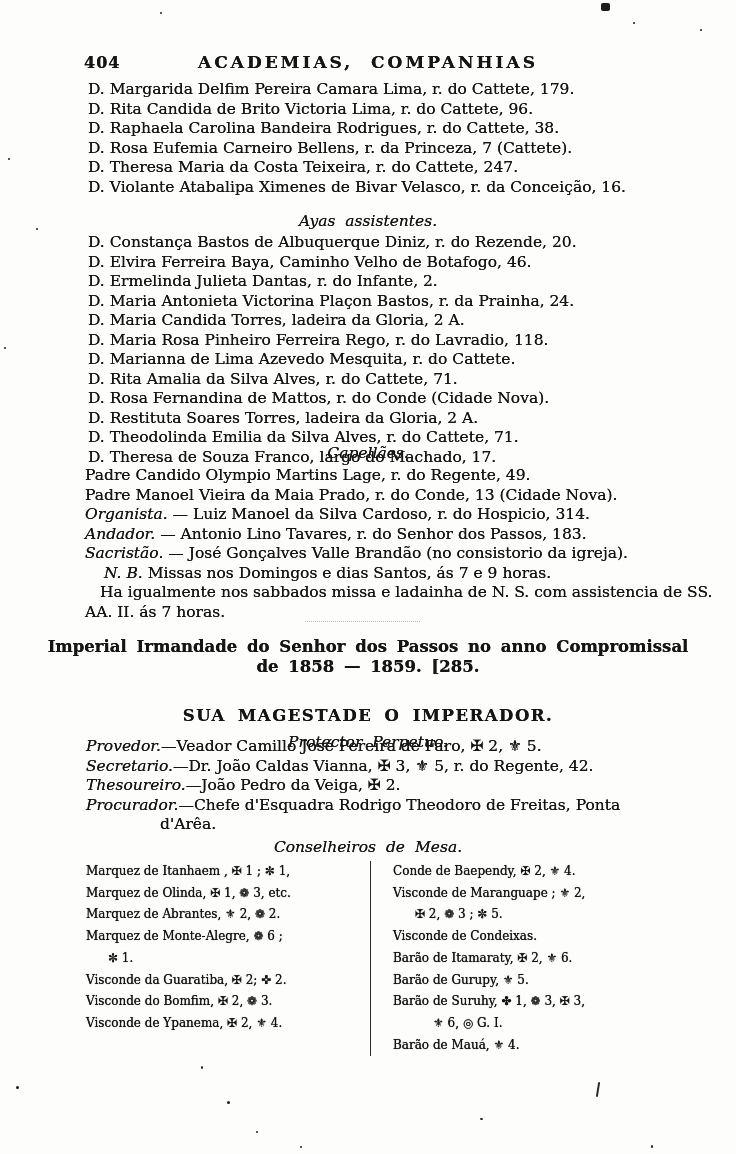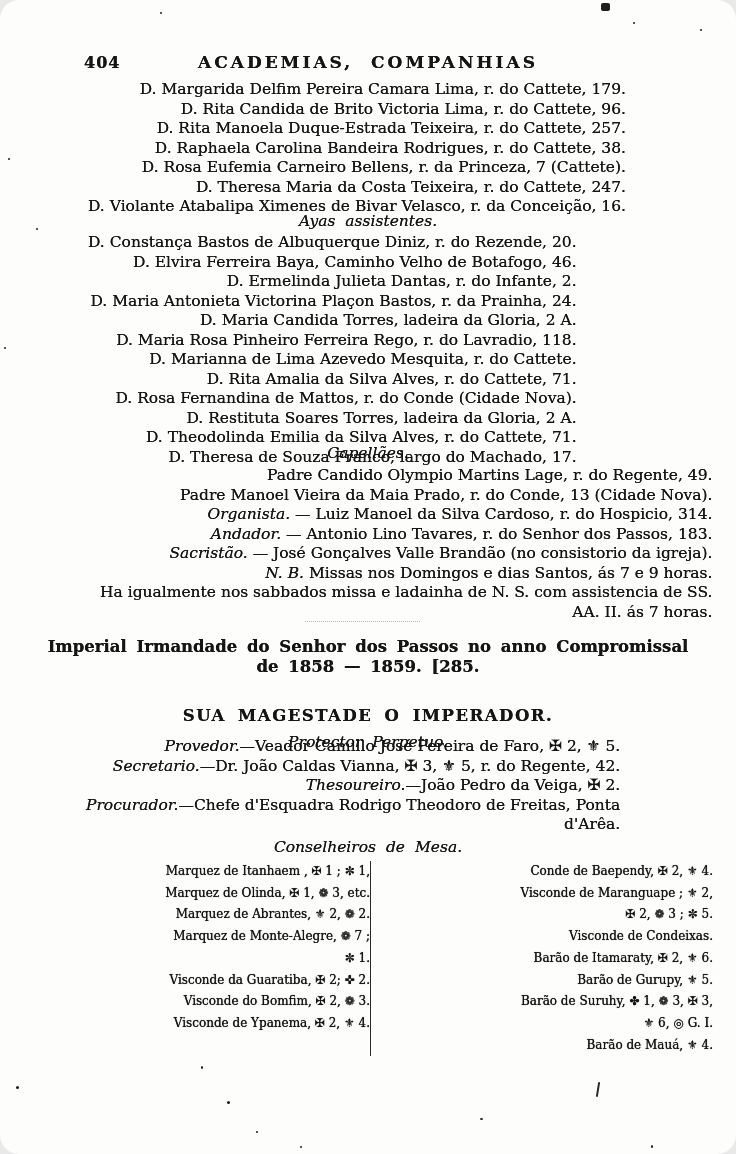--- a/index.html
+++ b/index.html
@@ -5,25 +5,24 @@
 <style>
   html,body{margin:0;padding:0;background:#e9e9e9;}
   .page{
     position:relative;
     width:736px;height:1154px;
     background:#fdfdfc;
     overflow:hidden;
     font-family:"DejaVu Serif","Liberation Serif",serif;
     color:#151515;
     text-shadow:0 0 .45px #222;
-    border-radius:19px;
   }
   .abs{position:absolute;}
   .center{position:absolute;left:0;right:0;text-align:center;}
-  .line{font-size:15.5px;line-height:19.5px;white-space:nowrap;text-align:right;}
+  .line{font-size:15.5px;line-height:19.5px;white-space:nowrap;}
   .it{font-style:italic;}
   .pageno{font-size:16px;font-weight:bold;letter-spacing:1px;}
   .running-head{font-size:17px;font-weight:bold;letter-spacing:3px;word-spacing:9px;}
   .sec-heading{font-size:15.5px;font-style:italic;word-spacing:5px;}
   .title-big{font-size:16.5px;font-weight:bold;line-height:19.5px;word-spacing:4px;}
   .caps-heading{font-size:16.5px;font-weight:bold;letter-spacing:1.5px;word-spacing:5px;}
   .off-line .lead{font-style:italic;}
   .cols{display:flex;align-items:stretch;}
   .cols .line{font-size:12px;line-height:21.7px;text-shadow:0 0 .7px #111;}
   .col-left{width:284px;}
@@ -41,21 +40,20 @@
 <body>
 
 <div class="page">
 
   <div class="abs pageno" style="left:84px;top:53px;">404</div>
   <div class="center running-head" style="top:52px;">ACADEMIAS, COMPANHIAS</div>
 
   <div class="abs" style="left:88px;top:80px;">
     <div class="line">D. Margarida Delfim Pereira Camara Lima, r. do Cattete, 179.</div>
     <div class="line">D. Rita Candida de Brito Victoria Lima, r. do Cattete, 96.</div>
-    <div class="line">D. Rita Manoela Duque-Estrada Teixeira, r. do Cattete, 257.</div>
     <div class="line">D. Raphaela Carolina Bandeira Rodrigues, r. do Cattete, 38.</div>
     <div class="line">D. Rosa Eufemia Carneiro Bellens, r. da Princeza, 7 (Cattete).</div>
     <div class="line">D. Theresa Maria da Costa Teixeira, r. do Cattete, 247.</div>
     <div class="line">D. Violante Atabalipa Ximenes de Bivar Velasco, r. da Conceição, 16.</div>
   </div>
 
   <div class="center sec-heading" style="top:212px;">Ayas assistentes.</div>
   <div class="abs" style="left:88px;top:233px;">
     <div class="line">D. Constança Bastos de Albuquerque Diniz, r. do Rezende, 20.</div>
     <div class="line">D. Elvira Ferreira Baya, Caminho Velho de Botafogo, 46.</div>
@@ -99,21 +97,21 @@
     <div class="line off-line in3"><span>d'Arêa.</span></div>
   </div>
 
   <div class="center sec-heading" style="top:838px;">Conselheiros de Mesa.</div>
 
   <div class="abs cols" style="left:86px;top:861px;">
     <div class="col-left">
       <div class="line">Marquez de Itanhaem , ✠ 1 ; ✼ 1,</div>
       <div class="line">Marquez de Olinda, ✠ 1, ❁ 3, etc.</div>
       <div class="line">Marquez de Abrantes, ⚜ 2, ❁ 2.</div>
-      <div class="line">Marquez de Monte-Alegre, ❁ 7 ;</div>
+      <div class="line">Marquez de Monte-Alegre, ❁ 6 ;</div>
       <div class="line in1">✼ 1.</div>
       <div class="line">Visconde da Guaratiba, ✠ 2; ✜ 2.</div>
       <div class="line">Visconde do Bomfim, ✠ 2, ❁ 3.</div>
       <div class="line">Visconde de Ypanema, ✠ 2, ⚜ 4.</div>
     </div>
     <div class="col-right">
       <div class="line">Conde de Baependy, ✠ 2, ⚜ 4.</div>
       <div class="line">Visconde de Maranguape ; ⚜ 2,</div>
       <div class="line in1">✠ 2, ❁ 3 ; ✼ 5.</div>
       <div class="line">Visconde de Condeixas.</div>

